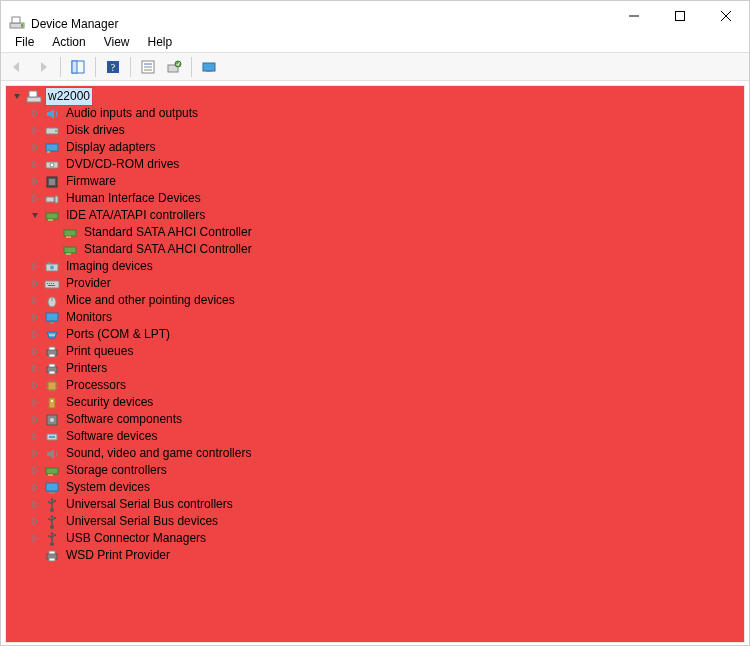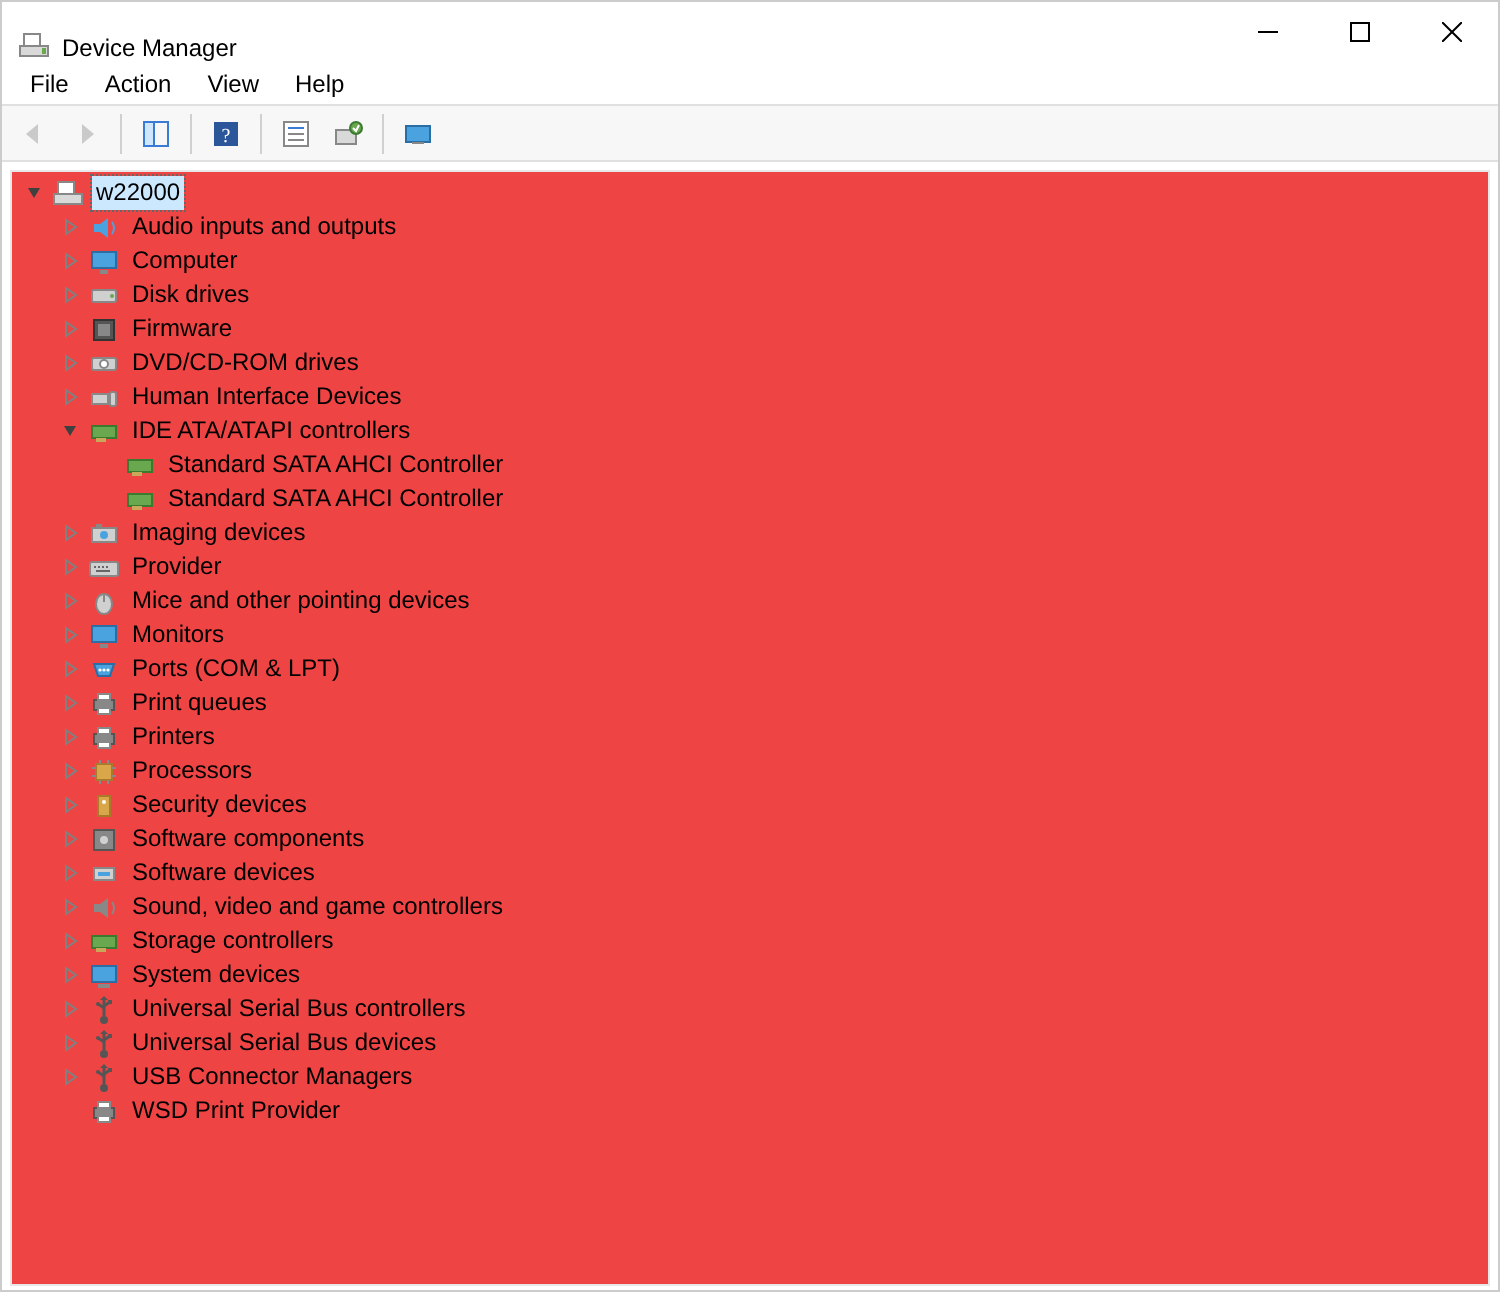--- a/index.html
+++ b/index.html
@@ -191,79 +191,79 @@
       </span>
     <span class="node-icon">
         <svg width="16" height="16" viewBox="0 0 16 16">
           <path d="M3 6 L6 6 L10 3 L10 13 L6 10 L3 10 Z" fill="#4aa3df"></path>
           <path d="M12 5 Q14 8 12 11" fill="none" stroke="#4aa3df"></path>
         </svg>
       </span>
     <span class="label-text">Audio inputs and outputs</span>
   </div>
 
-  <div class="tree-row" style="padding-left:22px">
-    <span class="caret">
-        <svg width="9" height="9" viewBox="0 0 9 9">
-          <path d="M2 1 L7 4.5 L2 8 Z" fill="none" stroke="#808080"></path>
-        </svg>
-      </span>
-    <span class="node-icon">
-        <svg width="16" height="16" viewBox="0 0 16 16">
-          <rect x="2" y="3" width="12" height="8" fill="#4aa3df" stroke="#2b6ea3"></rect>
-          <rect x="6" y="12" width="4" height="2" fill="#888"></rect>
-        </svg>
-      </span>
-    <span class="label-text">Computer</span>
-  </div>
 
   <div class="tree-row" style="padding-left:22px">
     <span class="caret">
         <svg width="9" height="9" viewBox="0 0 9 9">
           <path d="M2 1 L7 4.5 L2 8 Z" fill="none" stroke="#808080"></path>
         </svg>
       </span>
     <span class="node-icon">
         <svg width="16" height="16" viewBox="0 0 16 16">
           <rect x="2" y="5" width="12" height="6" rx="1" fill="#d0d0d0" stroke="#888"></rect>
           <circle cx="12" cy="8" r="1" fill="#6aa84f"></circle>
         </svg>
       </span>
     <span class="label-text">Disk drives</span>
   </div>
 
+  <div class="tree-row" style="padding-left:22px">
+    <span class="caret">
+        <svg width="9" height="9" viewBox="0 0 9 9">
+          <path d="M2 1 L7 4.5 L2 8 Z" fill="none" stroke="#808080"></path>
+        </svg>
+      </span>
+    <span class="node-icon">
+        <svg width="16" height="16" viewBox="0 0 16 16">
+          <rect x="2" y="4" width="12" height="7" fill="#4aa3df" stroke="#2b6ea3"></rect>
+          <rect x="3" y="11" width="3" height="2" fill="#c9a959"></rect>
+        </svg>
+      </span>
+    <span class="label-text">Display adapters</span>
+  </div>
+
+  <div class="tree-row" style="padding-left:22px">
+    <span class="caret">
+        <svg width="9" height="9" viewBox="0 0 9 9">
+          <path d="M2 1 L7 4.5 L2 8 Z" fill="none" stroke="#808080"></path>
+        </svg>
+      </span>
+    <span class="node-icon">
+        <svg width="16" height="16" viewBox="0 0 16 16">
+          <rect x="2" y="5" width="12" height="6" rx="1" fill="#d0d0d0" stroke="#888"></rect>
+          <circle cx="8" cy="8" r="2" fill="#fff" stroke="#888"></circle>
+        </svg>
+      </span>
+    <span class="label-text">DVD/CD-ROM drives</span>
+  </div>
 
   <div class="tree-row" style="padding-left:22px">
     <span class="caret">
         <svg width="9" height="9" viewBox="0 0 9 9">
           <path d="M2 1 L7 4.5 L2 8 Z" fill="none" stroke="#808080"></path>
         </svg>
       </span>
     <span class="node-icon">
         <svg width="16" height="16" viewBox="0 0 16 16">
           <rect x="3" y="3" width="10" height="10" fill="#555" stroke="#333"></rect>
           <rect x="5" y="5" width="6" height="6" fill="#888"></rect>
         </svg>
       </span>
     <span class="label-text">Firmware</span>
-  </div>
-
-  <div class="tree-row" style="padding-left:22px">
-    <span class="caret">
-        <svg width="9" height="9" viewBox="0 0 9 9">
-          <path d="M2 1 L7 4.5 L2 8 Z" fill="none" stroke="#808080"></path>
-        </svg>
-      </span>
-    <span class="node-icon">
-        <svg width="16" height="16" viewBox="0 0 16 16">
-          <rect x="2" y="5" width="12" height="6" rx="1" fill="#d0d0d0" stroke="#888"></rect>
-          <circle cx="8" cy="8" r="2" fill="#fff" stroke="#888"></circle>
-        </svg>
-      </span>
-    <span class="label-text">DVD/CD-ROM drives</span>
   </div>
 
   <div class="tree-row" style="padding-left:22px">
     <span class="caret">
         <svg width="9" height="9" viewBox="0 0 9 9">
           <path d="M2 1 L7 4.5 L2 8 Z" fill="none" stroke="#808080"></path>
         </svg>
       </span>
     <span class="node-icon">
         <svg width="16" height="16" viewBox="0 0 16 16">

